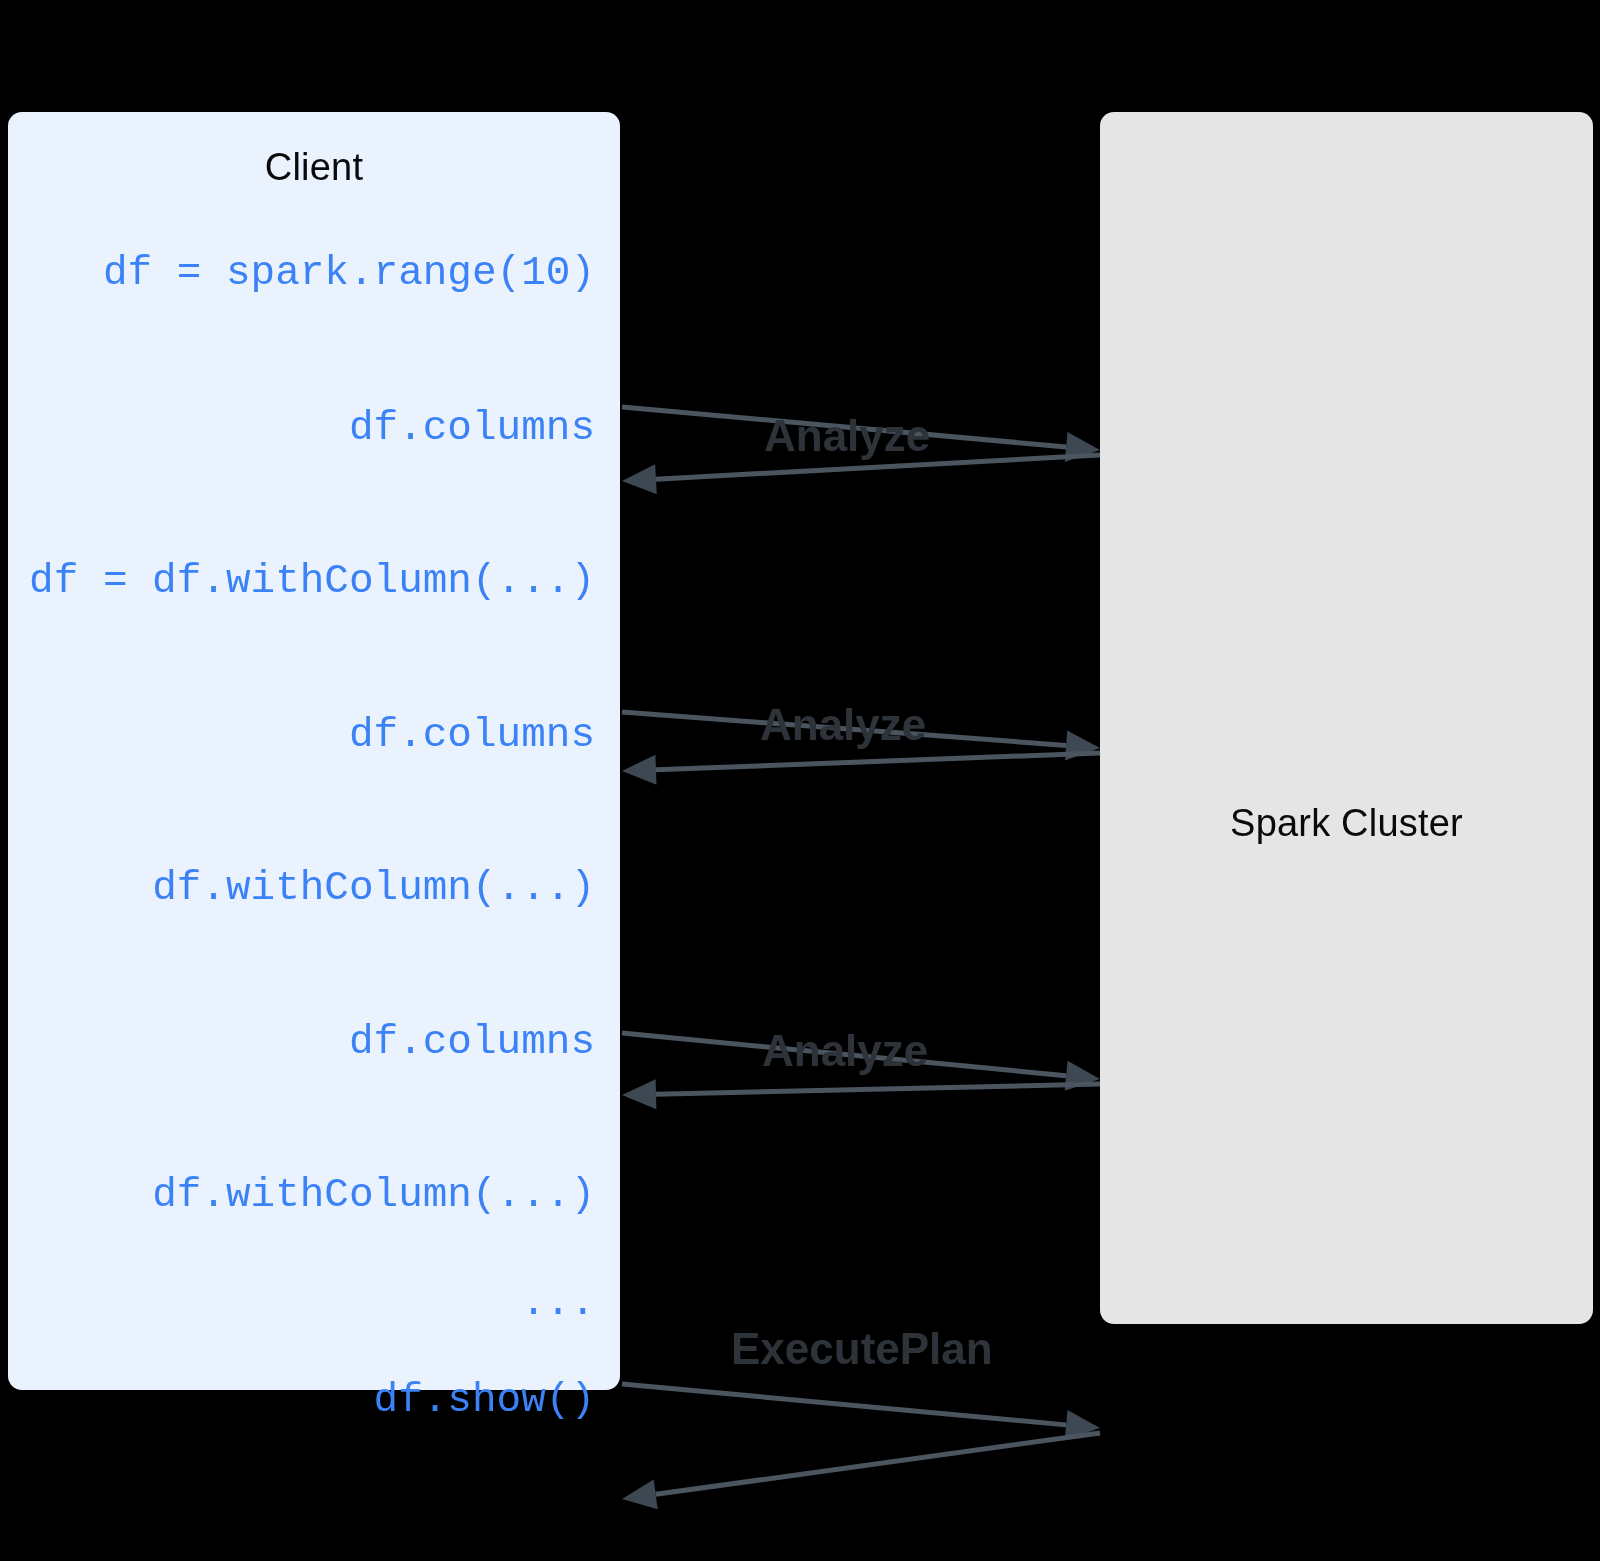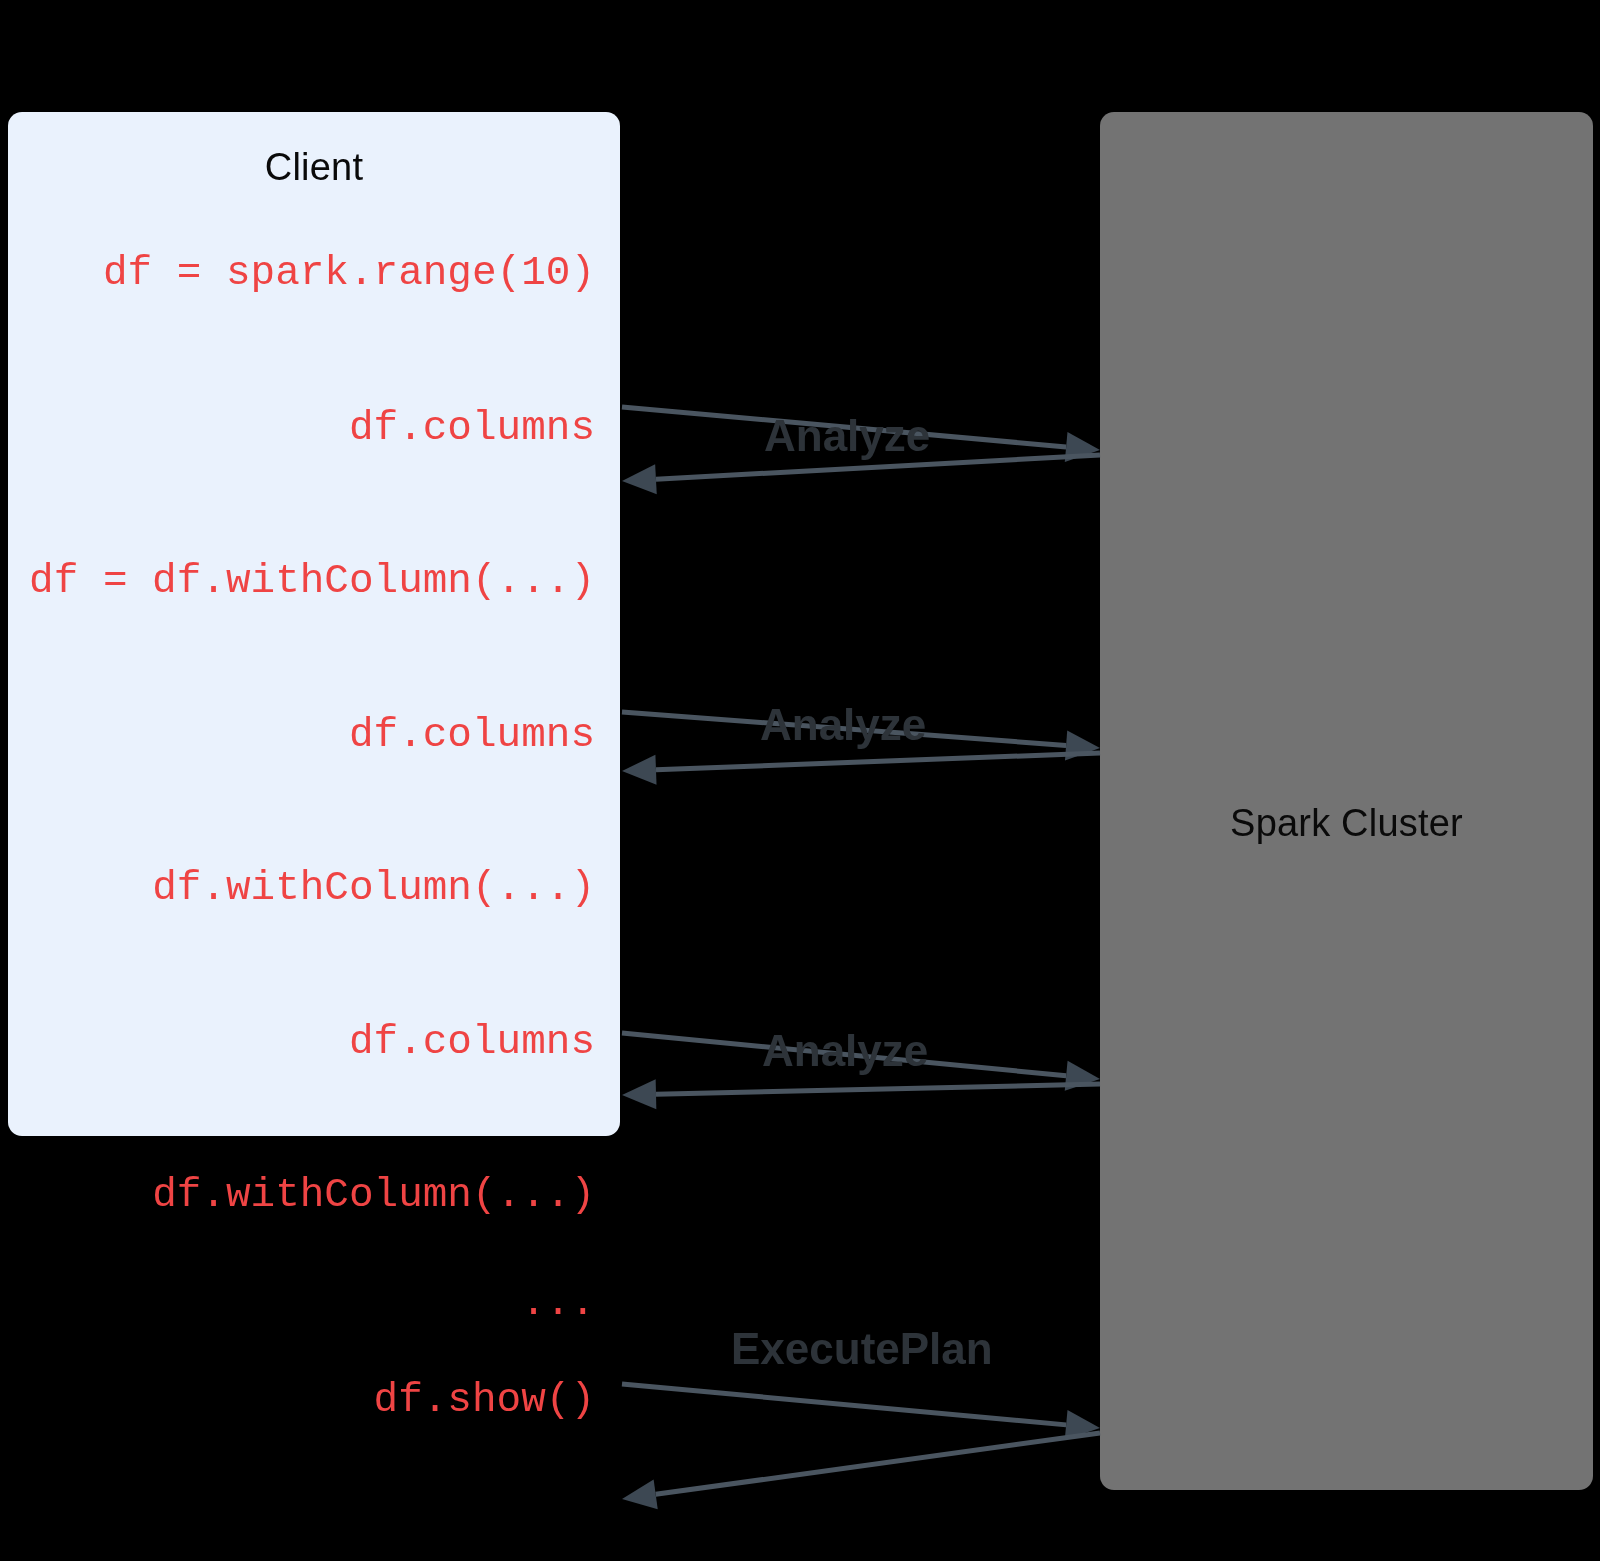--- a/index.html
+++ b/index.html
@@ -19,29 +19,29 @@
   
   .panel {
     position: absolute;
     border-radius: 14px;
     box-sizing: border-box;
   }
   #client-panel {
     left: 8px;
     top: 112px;
     width: 612px;
-    height: 1024px;
+    height: 1278px;
     background: #eaf2fd;
   }
   #cluster-panel {
     left: 1100px;
     top: 112px;
     width: 493px;
-    height: 1378px;
-    background: #737373;
+    height: 1212px;
+    background: #e5e5e5;
   }
 
   
   .panel-title {
     position: absolute;
     left: 0;
     width: 100%;
     text-align: center;
     font-family: "Liberation Sans", sans-serif;
     font-size: 38px;
@@ -53,21 +53,21 @@
   #client-title { top: 36px; }
   #cluster-title { top: 692px; }
 
   
   .code-line {
     position: absolute;
     right: 25px;
     font-family: "Liberation Mono", "DejaVu Sans Mono", monospace;
     font-size: 41px;
     font-weight: 400;
-    color: #ef4444;
+    color: #3b82f6;
     white-space: pre;
     line-height: 1;
     text-align: right;
   }
 
   
   #arrow-layer {
     position: absolute;
     left: 0;
     top: 0;

